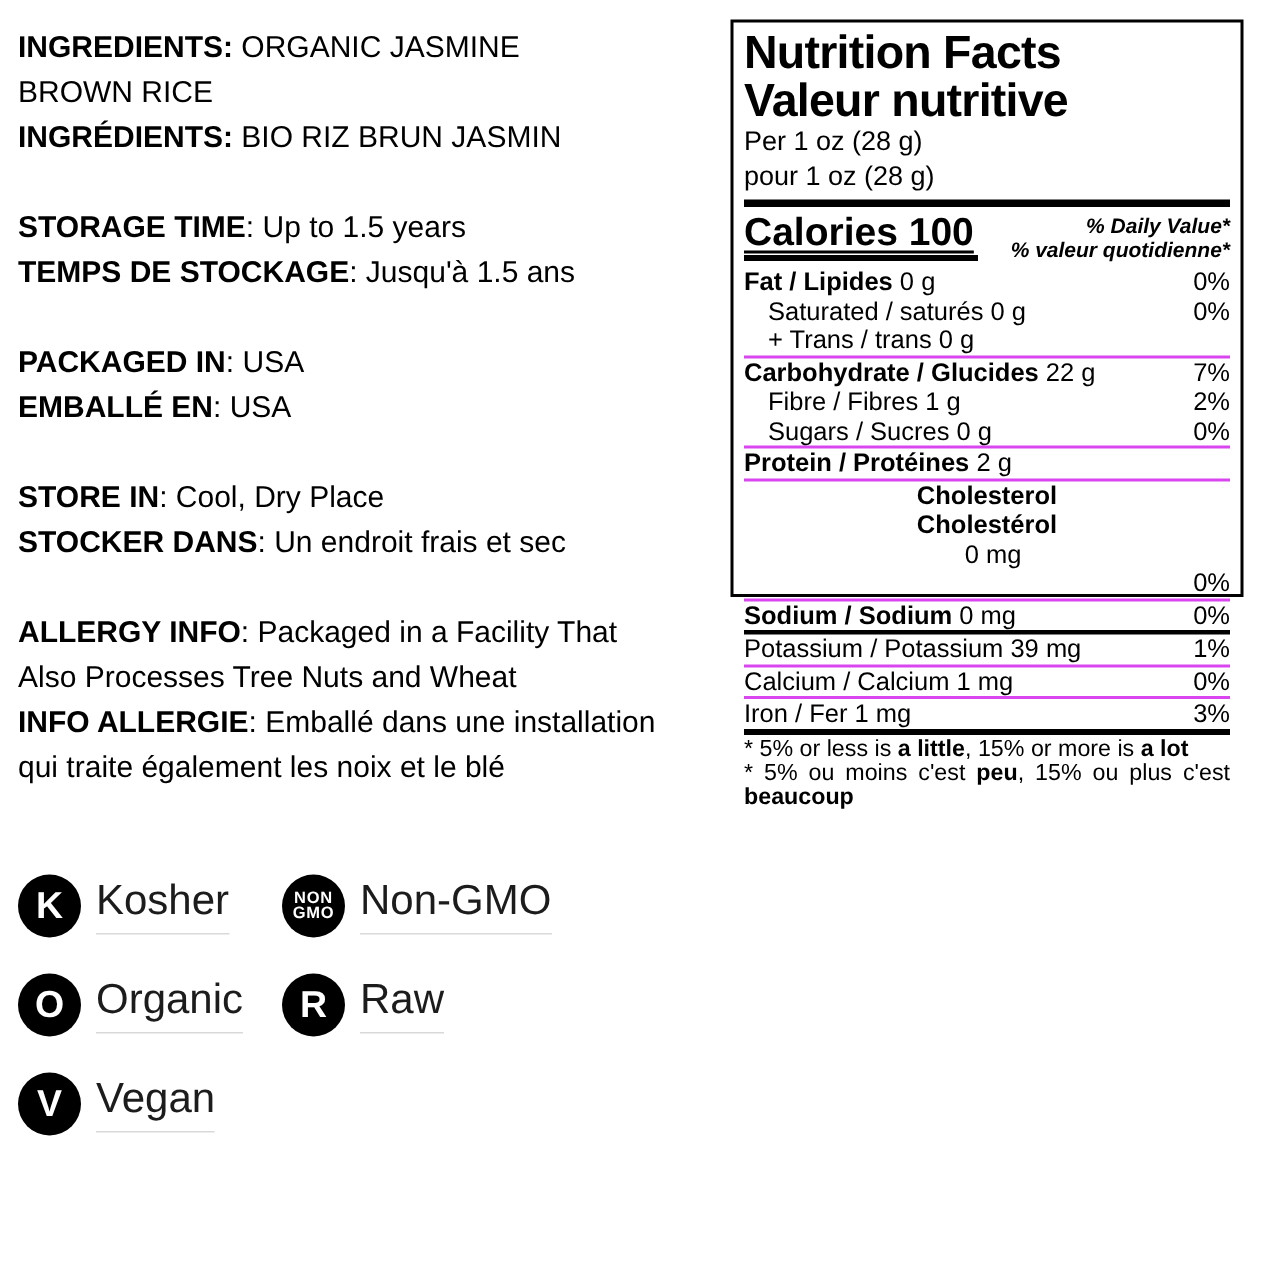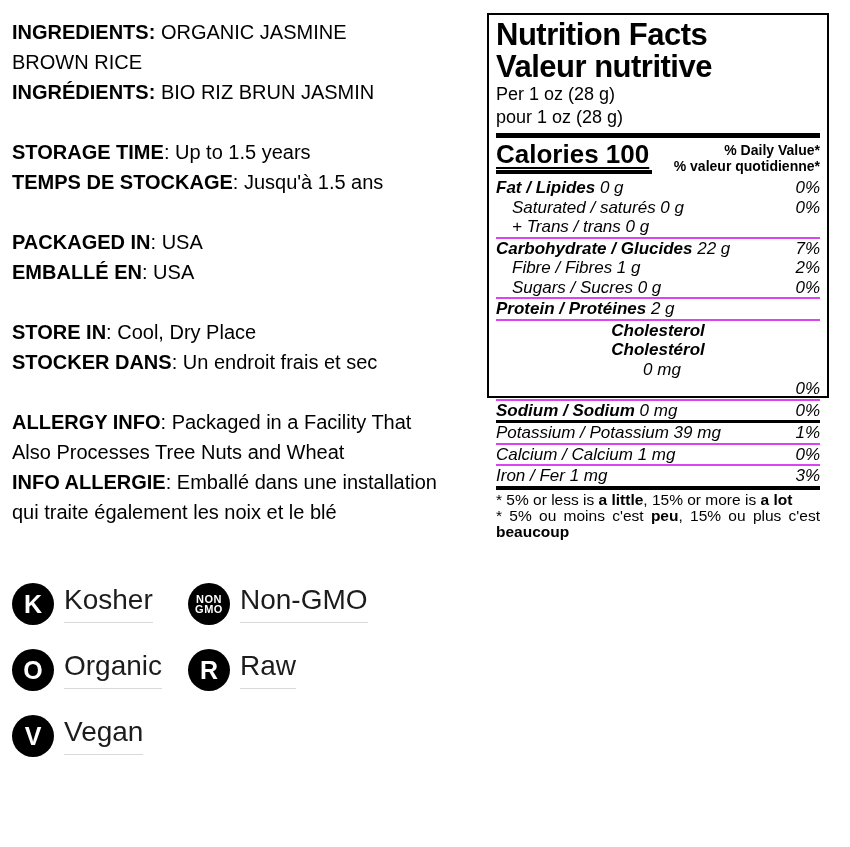--- a/index.html
+++ b/index.html
@@ -17,22 +17,22 @@
   
   .nfp{position:absolute;left:487px;top:13px;width:342px;height:385px;box-sizing:border-box;
        border:2px solid #000;padding:4px 7px 0 7px;}
   .nfp-title{font-size:31px;line-height:32px;font-weight:bold;letter-spacing:-0.5px;}
   .nfp-serving{font-size:18px;line-height:23px;}
   .nfp-bar{height:5px;background:#000;margin-top:4px;}
   .cal-block{display:flex;justify-content:space-between;align-items:flex-start;padding-top:3px;height:37px;}
   .cal-left{border-bottom:4px solid #000;padding:0 3px 2px 0;}
   .cal-text{font-size:26px;line-height:27px;font-weight:bold;text-decoration:underline;
             text-decoration-thickness:2px;text-underline-offset:4px;}
-  .dv-head{text-align:right;font-size:14px;line-height:16px;font-weight:bold;padding-top:1px;}
-  .nrow{display:flex;font-size:17px;line-height:19.5px;font-style:italic;}
+  .dv-head{text-align:right;font-size:14px;line-height:16px;font-weight:bold;padding-top:1px;font-style:italic;}
+  .nrow{display:flex;font-size:17px;line-height:19.5px;}
   .nrow .ndv{margin-left:auto;padding-left:4px;}
   .indent{padding-left:16px;}
   .sep{border-top:2px solid #d946ef;}
   .sep3{border-top:3px solid #000;}
   .chol-row{align-items:center;flex-direction:column;}
   .chol-labels{display:flex;flex-direction:column;font-weight:bold;}
   .chol-amt{margin-left:8px;}
   .footnote{border-top:4px solid #000;font-size:15.5px;line-height:16px;padding-top:2px;}
   .fn-fr{text-align:justify;}
 

